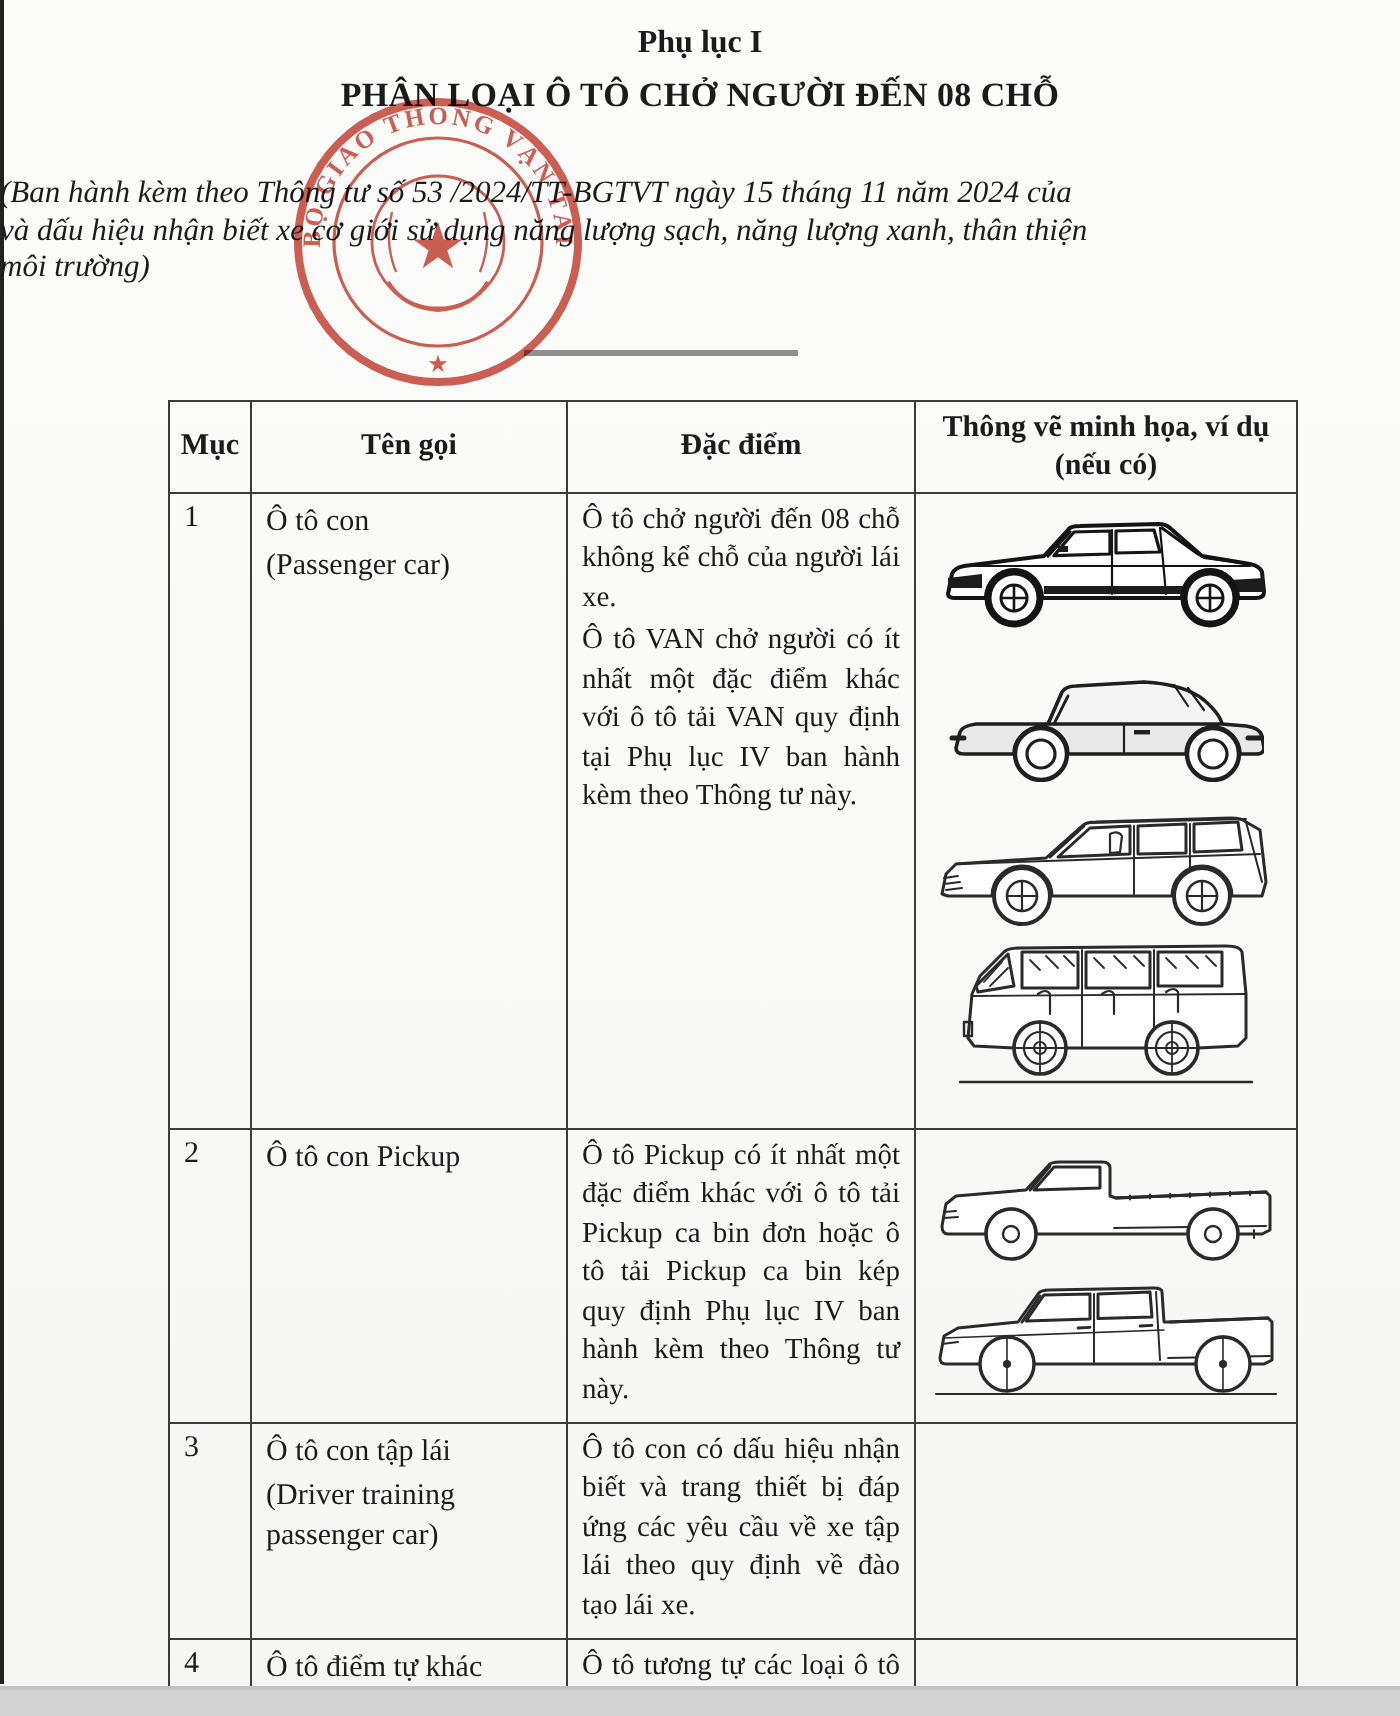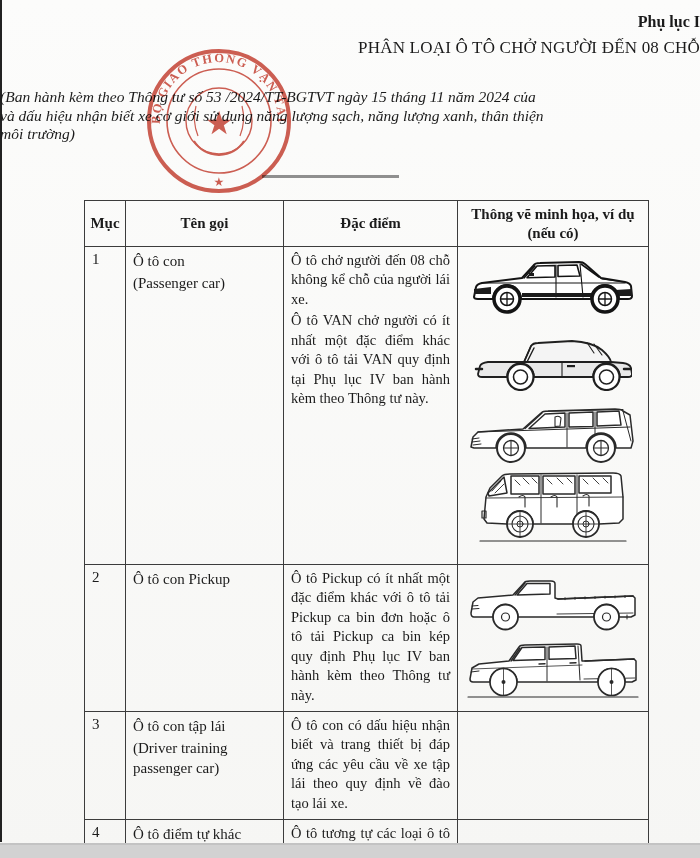--- a/index.html
+++ b/index.html
@@ -5,23 +5,23 @@
   html,body { margin:0; padding:0; background:#ffffff; }
   .page {
     position:relative; width:700px; height:858px; overflow:hidden;
     background:linear-gradient(#fcfcfb, #f6f6f4);
     font-family:"Liberation Serif","DejaVu Serif",serif;
     color:#1b1b1b;
   }
   .left-edge { position:absolute; left:0; top:0; width:2px; height:842px; background:#222; }
   .bottom-bar { position:absolute; left:0; bottom:0; width:700px; height:13px; background:#d2d2d2; border-top:2px solid #c3c3c3; }
 
-  .hline { position:absolute; width:700px; left:0; text-align:right; }
+  .hline { position:absolute; width:700px; left:0; text-align:center; }
   .t1 { top:13px; font-size:16px; font-weight:700; }
-  .t2 { top:38px; font-size:17px; font-weight:400; letter-spacing:.2px; }
+  .t2 { top:38px; font-size:17px; font-weight:700; letter-spacing:.2px; }
   .t3 { top:61px; font-size:17px; font-weight:700; letter-spacing:.2px; }
   .sub { position:absolute; top:88px; left:0; width:700px; text-align:left;
          font-style:italic; font-size:15.5px; line-height:18.5px; }
   .divider { position:absolute; top:175px; left:262px; width:137px; height:2.5px; background:#8f8f8f; }
 
   .stamp { position:absolute; left:144px; top:46px; opacity:.82; mix-blend-mode:multiply; }
 
   table.doc { position:absolute; left:84px; top:200px; width:564px;
     border-collapse:collapse; table-layout:fixed; font-size:14.5px; }
   .doc td, .doc th { border:1px solid #3c3c3c; vertical-align:top; padding:4px 7px; }

